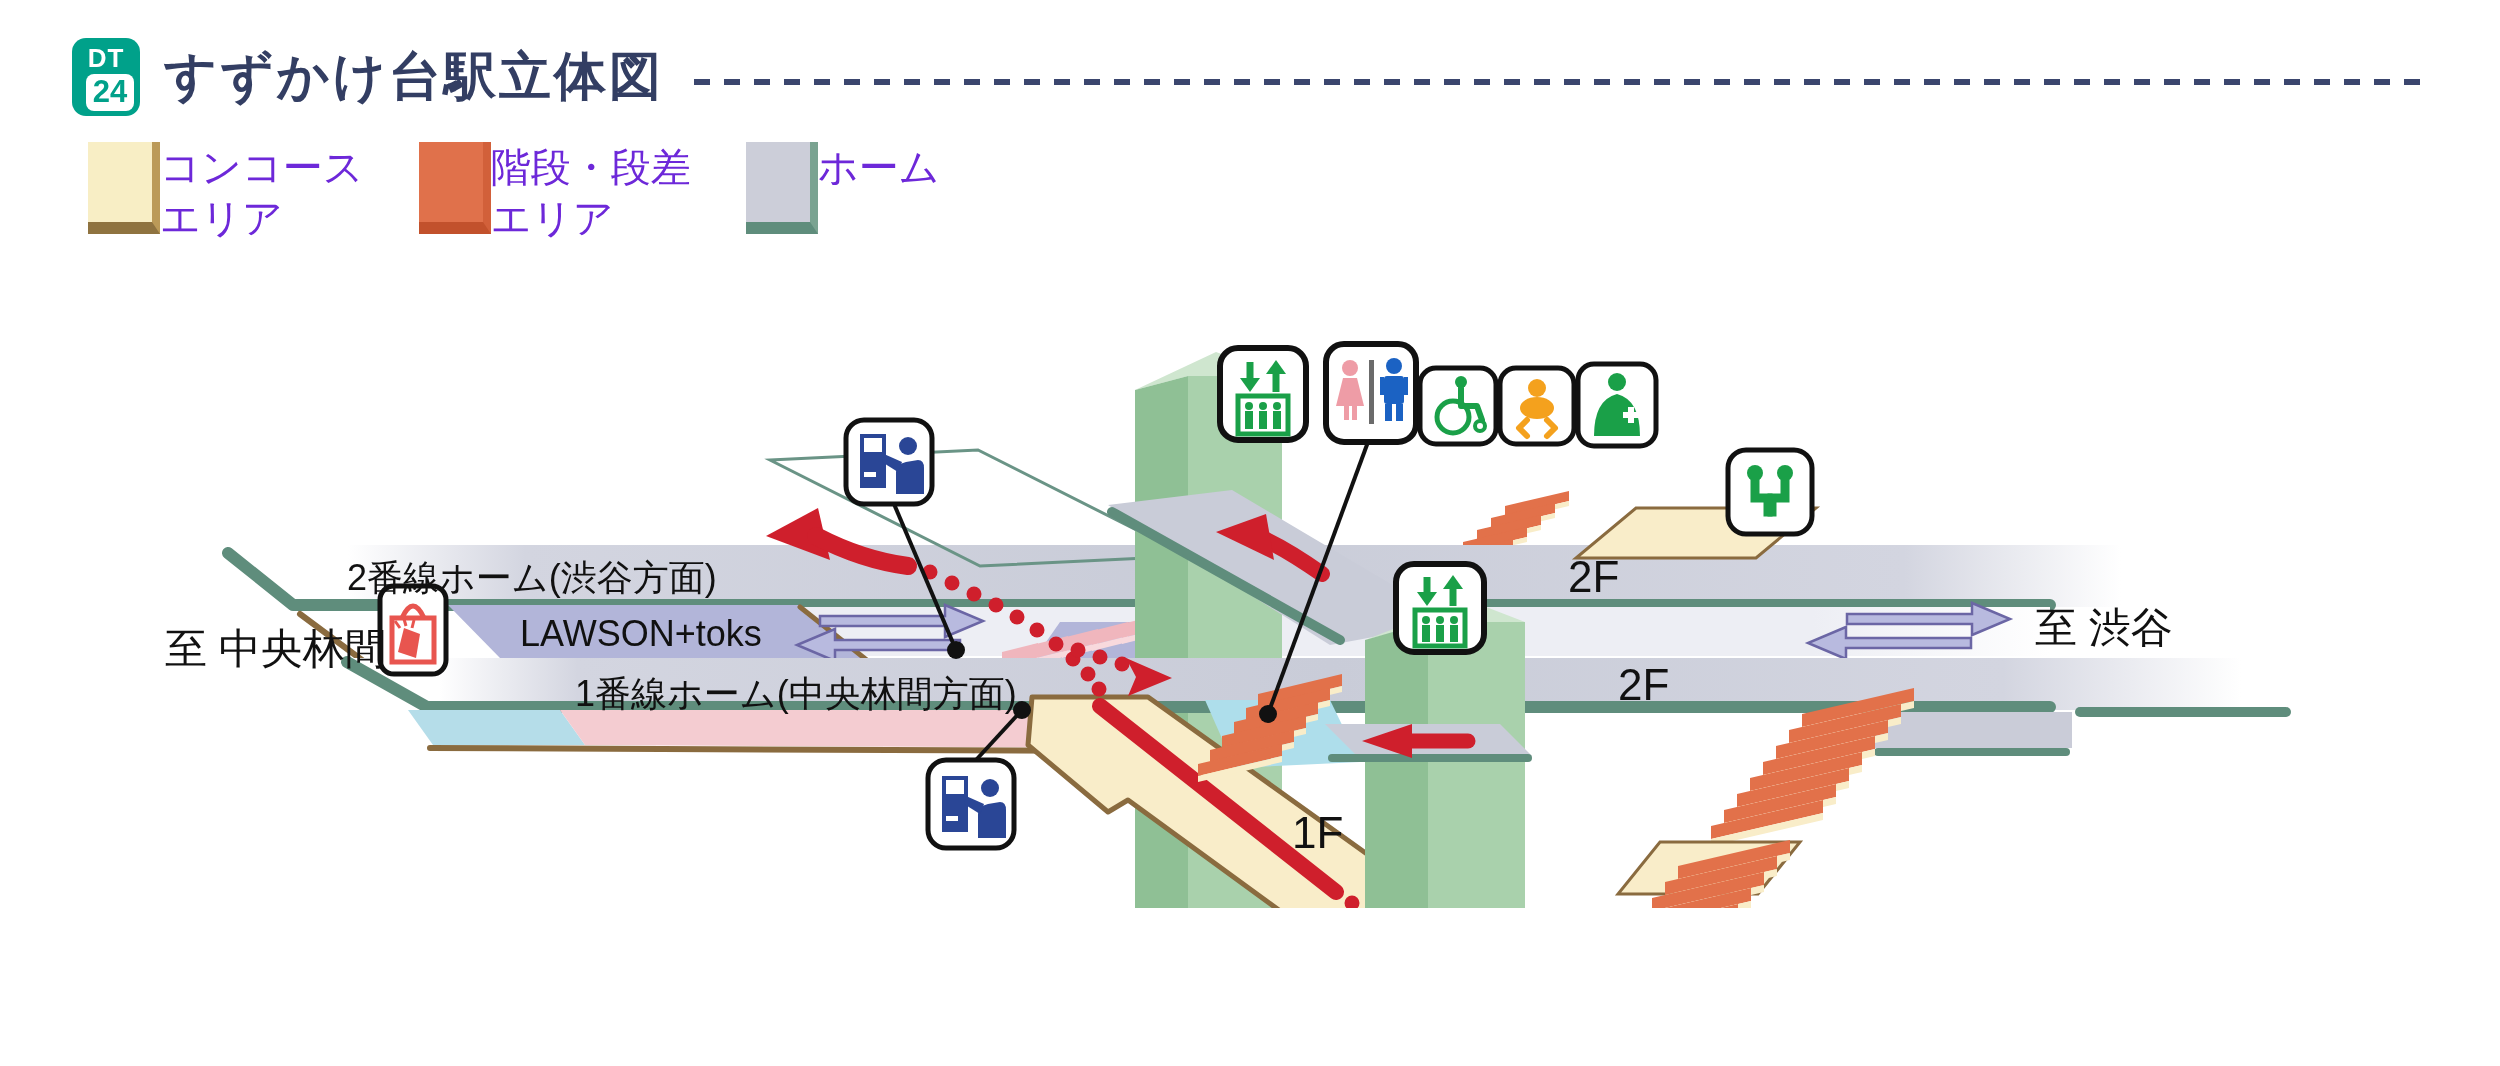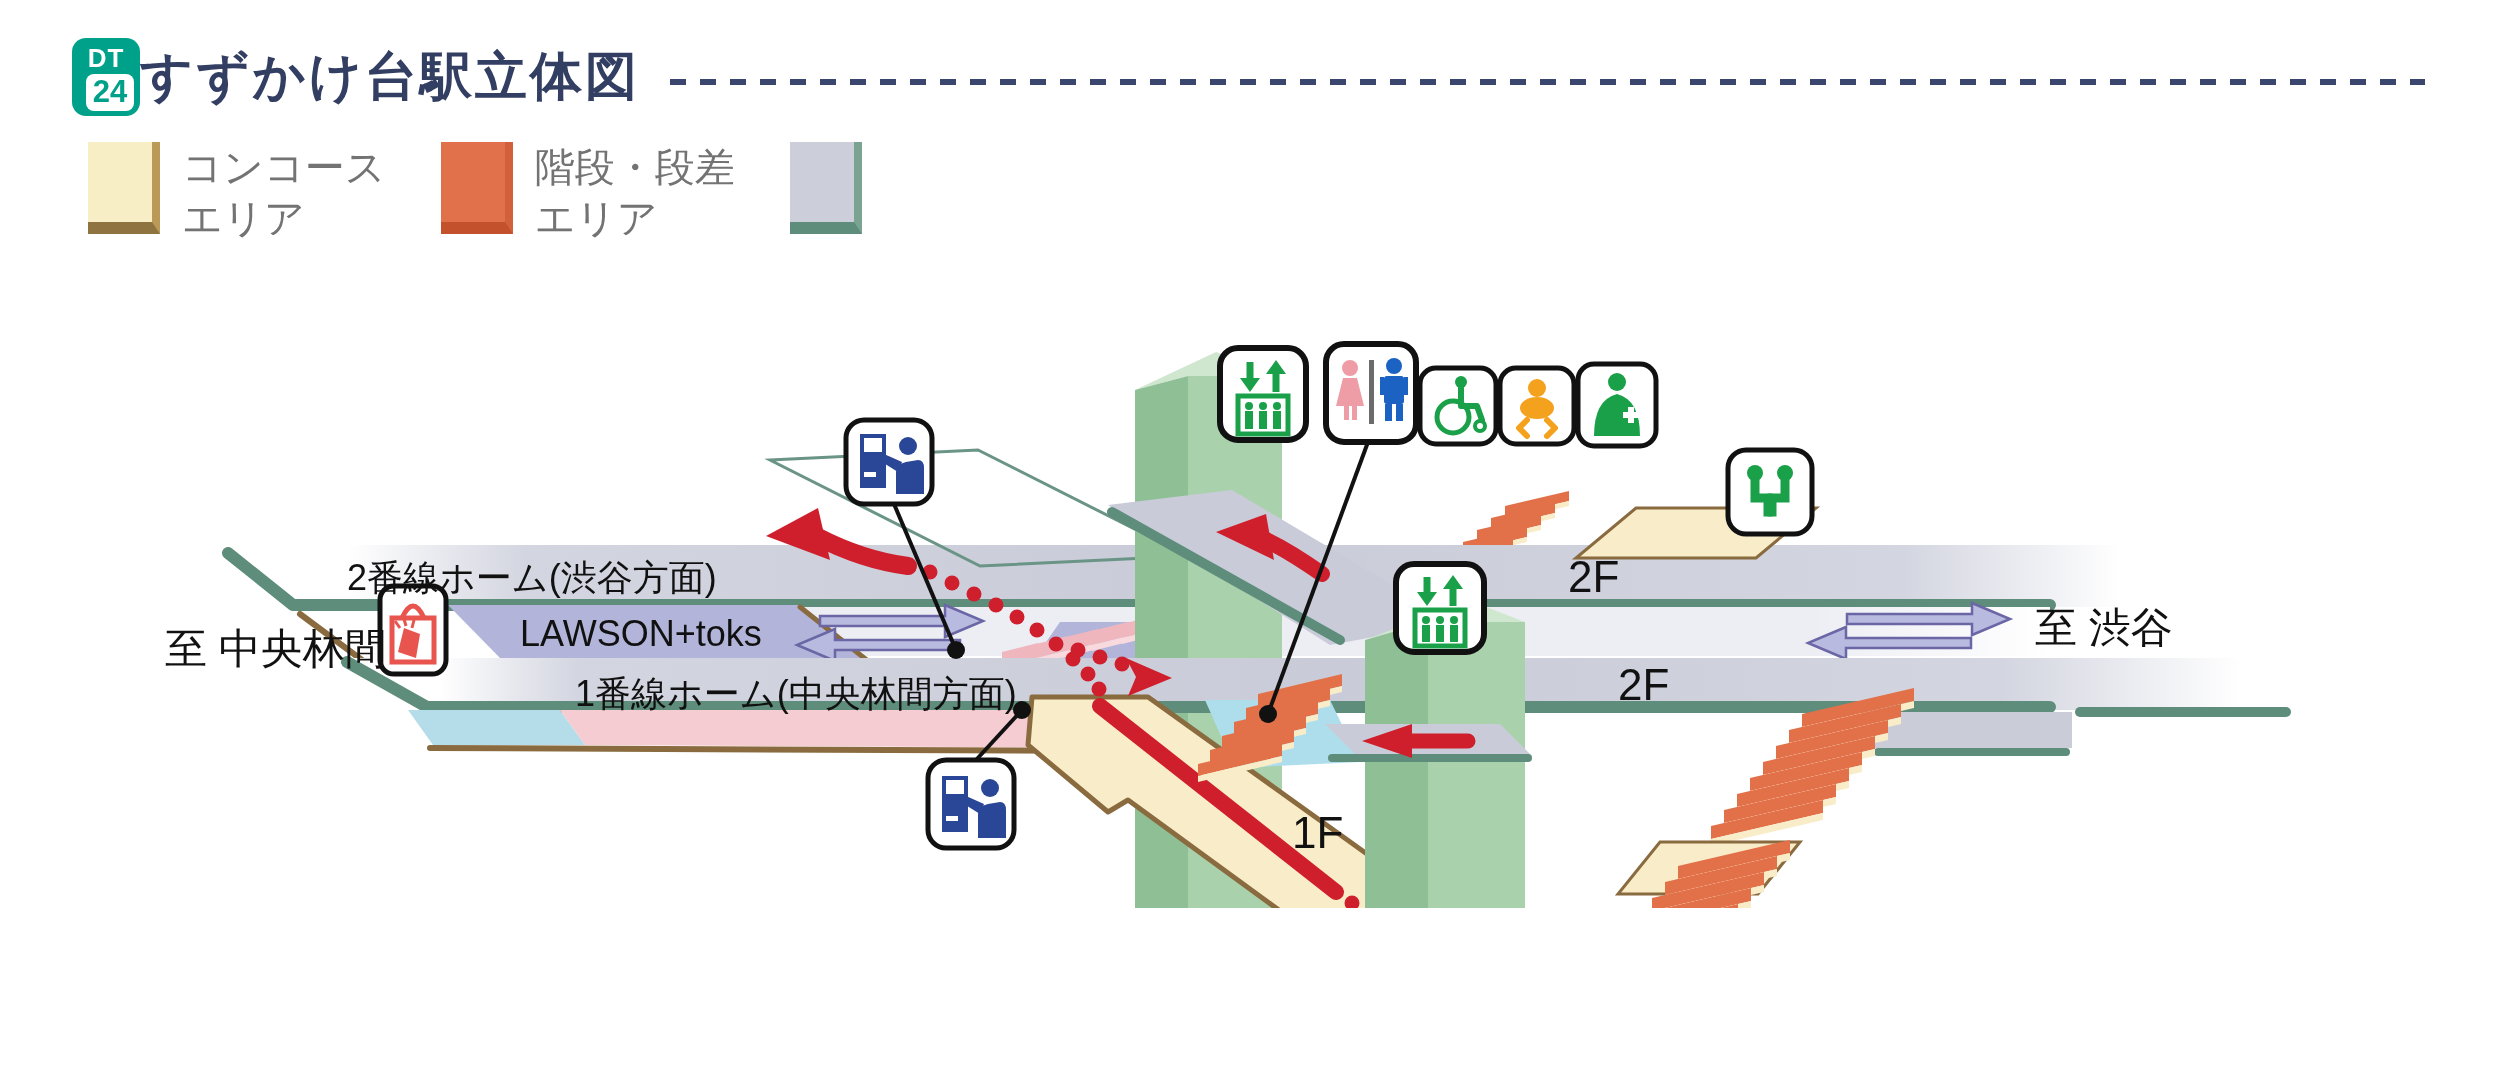--- a/index.html
+++ b/index.html
@@ -3,32 +3,32 @@
 <meta charset="utf-8">
 <style>
   html,body{margin:0;padding:0;background:#fff;}
   body{font-family:"Liberation Sans","DejaVu Sans",sans-serif;}
   .page{position:relative;width:2500px;height:908px;background:#fff;overflow:hidden;}
   
   .header{position:absolute;left:72px;right:75px;top:38px;display:flex;align-items:center;}
   .badge{width:68px;height:78px;background:#00a18a;border-radius:14px;display:flex;flex-direction:column;align-items:center;flex:0 0 auto;}
   .badge-line{color:#fff;font-weight:bold;font-size:26px;line-height:1;margin-top:7px;letter-spacing:1px;}
   .badge-num{background:#fff;color:#00a18a;font-weight:bold;font-size:31px;line-height:1;border-radius:8px;margin-top:3px;padding:2px 7px 4px;margin-left:8px;}
-  .title{font-size:52px;font-weight:bold;color:#333e63;letter-spacing:3px;white-space:nowrap;}
+  .title{margin-left:24px;font-size:52px;font-weight:bold;color:#333e63;letter-spacing:3px;white-space:nowrap;}
   .header-rule{flex:1;height:6px;margin-left:30px;align-self:center;margin-top:10px;
     background:repeating-linear-gradient(90deg,#3b466e 0 16px,transparent 16px 30px);}
   .date-note{position:absolute;right:75px;top:90px;font-size:38px;color:#3b466e;}
   
   .legend{position:absolute;left:88px;top:142px;display:flex;gap:55px;}
   .legend-item{display:flex;}
   .swatch{width:64px;height:80px;flex:0 0 auto;}
   .swatch.concourse{background:#f8eec5;border-right:8px solid #bb9a58;border-bottom:12px solid #8f7340;}
   .swatch.steps{background:#e0714b;border-right:8px solid #d2603a;border-bottom:12px solid #c2512c;}
   .swatch.platform{background:#ccced9;border-right:8px solid #7aa391;border-bottom:12px solid #5f8d7c;}
-  .legend-label{margin-left:22px;font-size:40px;line-height:1.28;color:#737373;}
+  .legend-label{font-size:40px;line-height:1.28;color:#6d28d9;}
   .legend-label span{display:block;}
   svg text{font-family:"Liberation Sans","DejaVu Sans",sans-serif;fill:#111;}
   .flr{font-size:44px;}
   .plab{font-size:36px;}
   .dirlab{font-size:42px;}
   .storetxt{font-size:36px;}
 </style>
 </head>
 <body>
 
@@ -54,20 +54,21 @@
     <div class="legend-item">
       <div class="swatch steps"></div>
       <div class="legend-label">
         <span>階段・段差</span>
         <span>エリア</span>
       </div>
     </div>
     <div class="legend-item">
       <div class="swatch platform"></div>
       <div class="legend-label">
+        <span>ホーム</span>
       </div>
     </div>
   </div>
 
   <svg width="2500" height="1066" viewBox="0 0 2500 1066" style="position:absolute;left:0;top:0;">
     <defs>
       <linearGradient id="gp2" x1="0" y1="0" x2="1" y2="0">
         <stop offset="0" stop-color="#ffffff"></stop>
           <stop offset="0.07" stop-color="#ffffff"></stop>
         <stop offset="0.16" stop-color="#d3d5e0"></stop>

